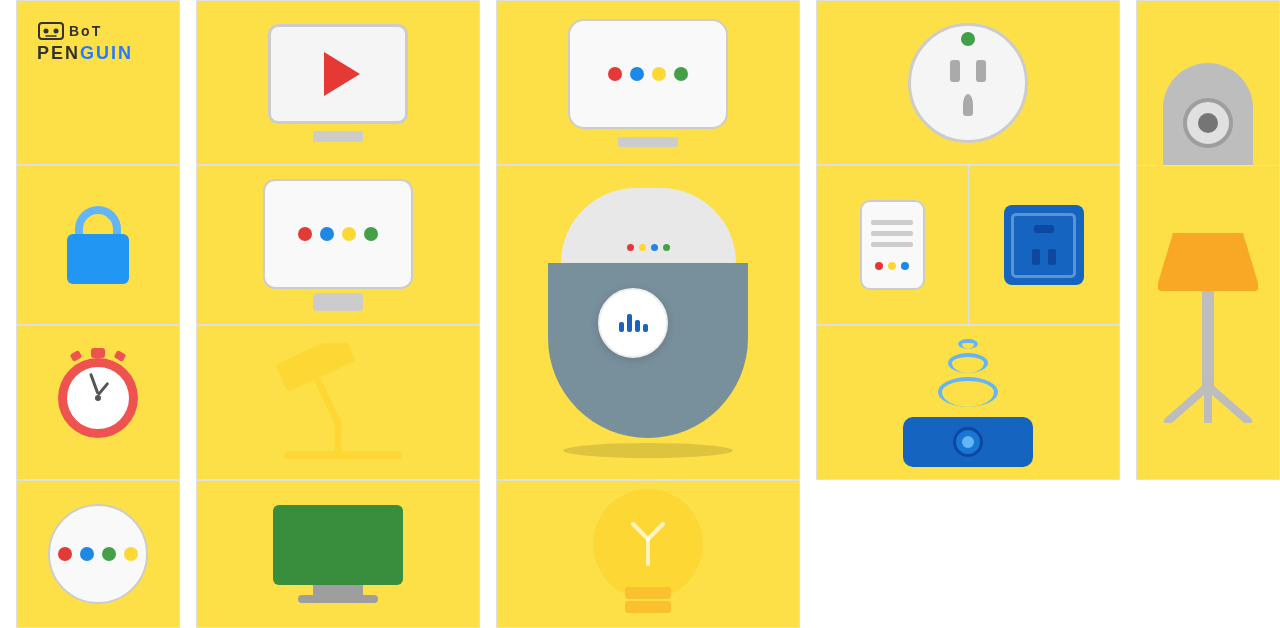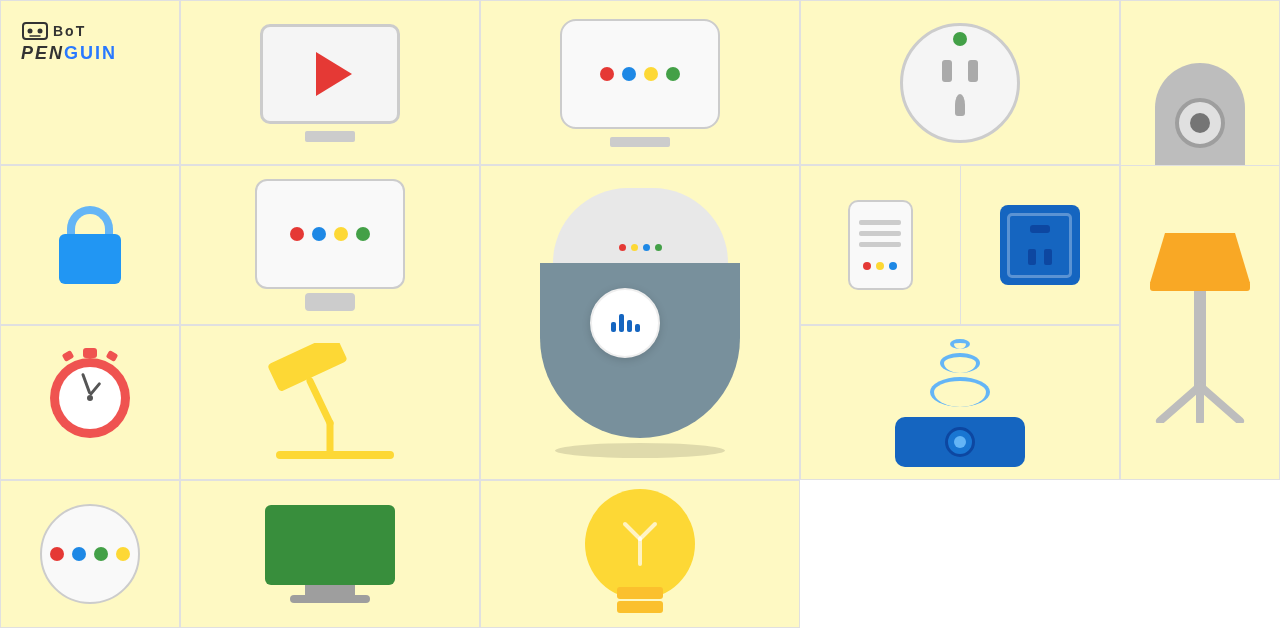--- a/index.html
+++ b/index.html
@@ -20,21 +20,22 @@
       border-collapse: collapse;
     }
 
     .cell {
       border: 1px solid #e0e0e0;
       display: flex;
       align-items: center;
       justify-content: center;
       position: relative;
       overflow: hidden;
-      background: #fef9c3;
+      background: #fde047;
+      margin-left: 16px;
     }
 
     
     .logo-cell {
       border: 1px solid #e0e0e0;
       padding: 20px;
       display: flex;
       align-items: flex-start;
       justify-content: flex-start;
       flex-direction: column;
@@ -409,21 +410,21 @@
       <div style="display:flex;align-items:center;gap:4px;margin-bottom:2px;">
         <svg width="28" height="20" viewBox="0 0 28 20">
           <rect x="2" y="2" width="24" height="16" rx="3" fill="none" stroke="#333" stroke-width="2"></rect>
           <circle cx="9" cy="10" r="2.5" fill="#333"></circle>
           <circle cx="19" cy="10" r="2.5" fill="#333"></circle>
           <line x1="9" y1="15" x2="19" y2="15" stroke="#333" stroke-width="1.5" stroke-linecap="round"></line>
         </svg>
         <span style="font-size:14px;font-weight:700;letter-spacing:2px;color:#333;">BoT</span>
       </div>
       <div style="font-size:18px;font-weight:900;letter-spacing:2px;">
-        <span style="color:#333;font-style:italic;">PEN</span><span style="color:#2979ff;">GUIN</span>
+        <span style="color:#333;">PEN</span><span style="color:#2979ff;">GUIN</span>
       </div>
     </div>
   </div>
 
   <div class="cell cell-tv">
     <div style="position:relative;display:flex;flex-direction:column;align-items:center;">
       <div class="tv-icon">
         <div class="play-btn"></div>
       </div>
       <div style="width:50px;height:8px;background:#ccc;border-radius:2px;margin-top:10px;"></div>

